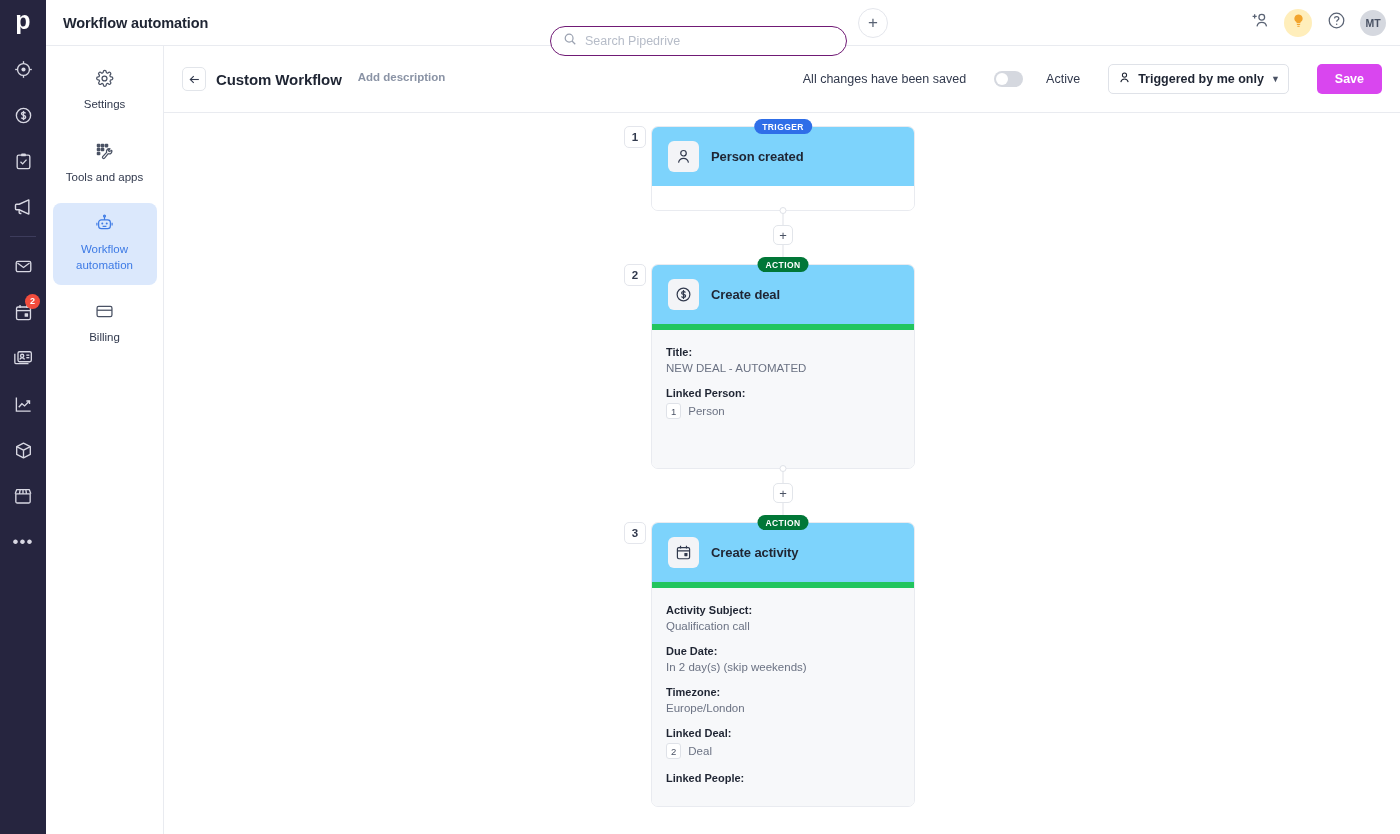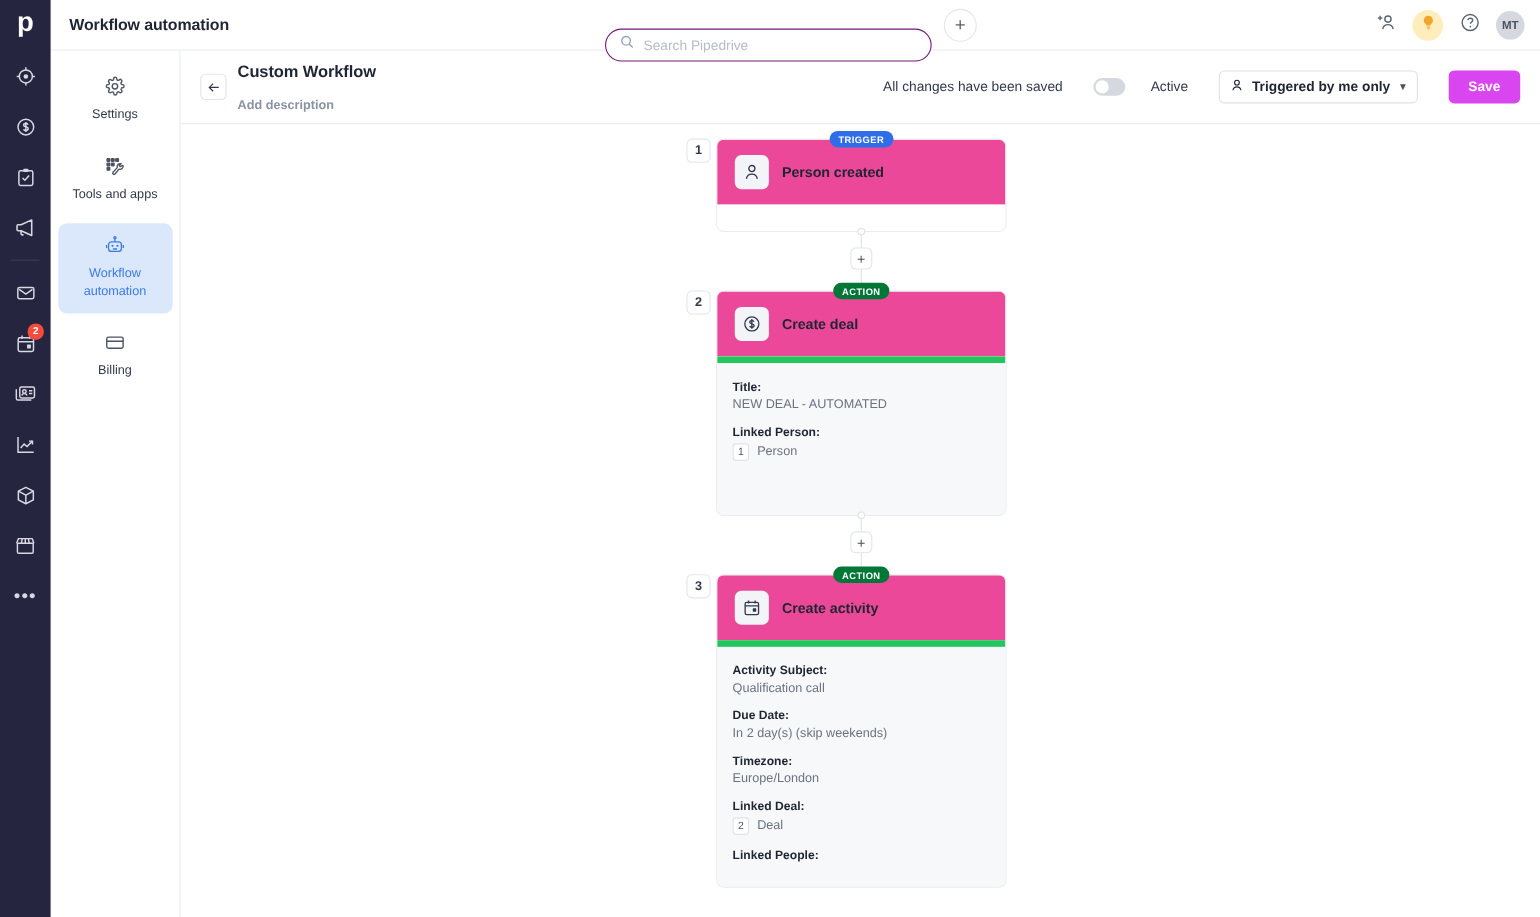--- a/index.html
+++ b/index.html
@@ -92,21 +92,21 @@
   .wf-header {
     position: absolute; left: 164px; top: 46px; width: 1236px; height: 67px;
     background: #fff; border-bottom: 1px solid #e9ebf0; z-index: 2;
     display: flex; align-items: center;
   }
   .back-btn {
     width: 24px; height: 24px; border: 1px solid #e2e5ea; border-radius: 5px;
     display: flex; align-items: center; justify-content: center; color: #31394d;
     margin-left: 18px; background: #fff;
   }
-  .wf-title-wrap { margin-left: 10px; display: flex; flex-direction: column; gap: 16px; }
+  .wf-title-wrap { margin-left: 10px; display: flex; gap: 16px; }
   .wf-title { font-size: 15px; font-weight: bold; color: #1f2533; letter-spacing: -0.1px; }
   .wf-sub { font-size: 11.5px; font-weight: bold; color: #8a93a5; }
   .wf-actions { margin-left: auto; margin-right: 18px; display: flex; align-items: center; gap: 28px; }
   .saved-text { font-size: 12.5px; color: #31394d; }
   .toggle {
     width: 29px; height: 16px; border-radius: 9px; background: #d5d8df; position: relative;
   }
   .toggle::after {
     content: ""; position: absolute; left: 2px; top: 2px; width: 12px; height: 12px;
     border-radius: 50%; background: #fff;
@@ -143,21 +143,21 @@
     height: 15px; padding: 1px 8px; border-radius: 8px; color: #fff;
     font-size: 8.5px; font-weight: bold; letter-spacing: 0.4px;
     display: flex; align-items: center; justify-content: center; z-index: 3;
   }
   .badge.trigger { background: #2f6ee8; }
   .badge.action { background: #017737; }
   .card {
     border: 1px solid #e9ebf0; border-radius: 7px; background: #fff; overflow: hidden;
     position: relative;
   }
-  .card-head { display: flex; align-items: center; gap: 12px; padding: 14px 16px; background: #ec4899; }
+  .card-head { display: flex; align-items: center; gap: 12px; padding: 14px 16px; background: #7dd3fc; }
   .card-ico {
     width: 31px; height: 31px; border-radius: 6px; background: #f3f4f7;
     display: flex; align-items: center; justify-content: center; color: #31394d; flex: 0 0 31px;
   }
   .card-title { font-size: 13px; font-weight: bold; color: #1f2533; letter-spacing: -0.1px; }
   .card-body { background: #f7f8fa; border-top: 6px solid #22c55e; padding: 16px 14px 18px 14px; }
   .field { margin-bottom: 13px; }
   .field:last-child { margin-bottom: 0; }
   .field-label { font-size: 11px; font-weight: bold; color: #1f2533; margin-bottom: 4px; }
   .field-value { font-size: 11.5px; color: #6b7283; }

